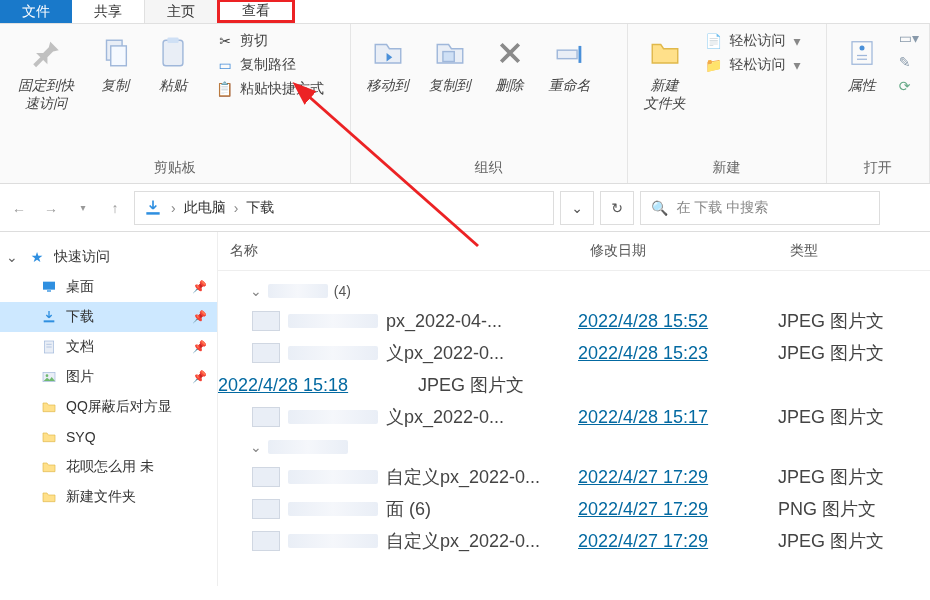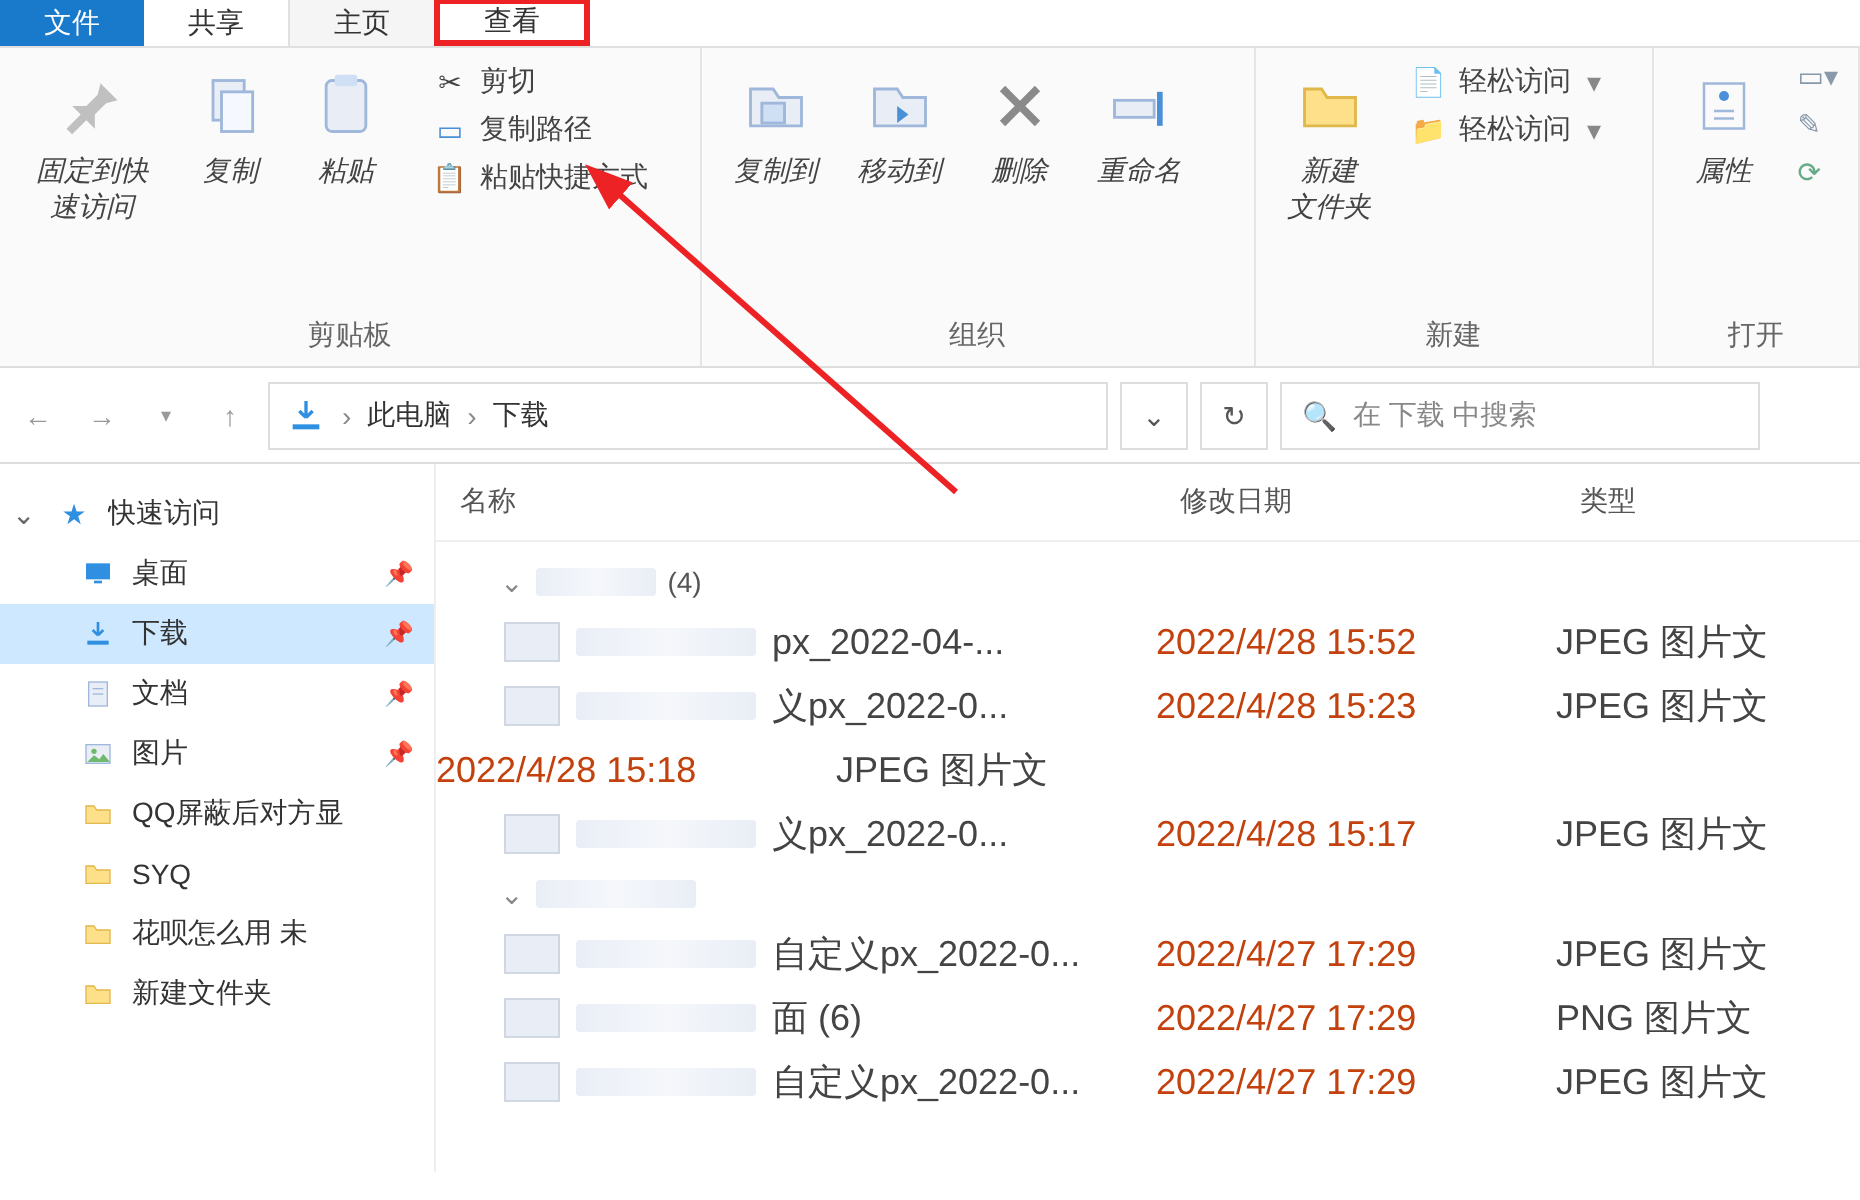--- a/index.html
+++ b/index.html
@@ -49,21 +49,21 @@
 .filelist { flex: 1; display: flex; flex-direction: column; }
 .columns { display: flex; border-bottom: 1px solid #eee; color: #555; font-size: 14px; }
 .col { padding: 10px 12px; }
 .col-name { flex: 0 0 360px; }
 .col-date { flex: 0 0 200px; }
 .col-type { flex: 1; }
 
 .file-rows { flex: 1; overflow: hidden; padding-top: 6px; }
 .row { display: flex; align-items: center; padding: 4px 0; color: #444; font-size: 18px; }
 .row .cell-name { flex: 0 0 360px; display: flex; align-items: center; gap: 8px; padding-left: 34px; white-space: nowrap; overflow: hidden; }
-.row .cell-date { flex: 0 0 200px; color: #c2410c; }
+.row .cell-date { flex: 0 0 200px; color: #0369a1; text-decoration: underline; }
 .row .cell-type { flex: 1; white-space: nowrap; overflow: hidden; }
 .thumb { width: 28px; height: 20px; background: #e9eef6; border: 1px solid #d0d7e2; flex: 0 0 28px; }
 .blur-strip { height: 14px; background: linear-gradient(90deg,#e9eef6,#f5f7fb,#e9eef6); border-radius: 2px; }
 .group-header { padding: 6px 0 6px 32px; display:flex; align-items:center; gap:6px; color:#555; }
 .group-chev { color:#888; }
 
 
 .ann-arrow { position: absolute; left: 238px; top: 16px; pointer-events: none; }
 
 
@@ -126,33 +126,33 @@
     </div>
     <div class="ribbon-group-label">剪贴板</div>
   </div>
 
   <div class="ribbon-group" style="width:278px">
     <div class="ribbon-group-body">
       <div class="ribbon-btn">
         <div class="ribbon-icon-lg">
             <svg width="34" height="34" viewBox="0 0 24 24">
               <path d="M3 6h8l2 3h8v10H3z" fill="#e9eef6" stroke="#9fb7da"></path>
-              <rect x="7" y="11" width="8" height="7" fill="#cfe0f5" stroke="#9fb7da"></rect>
-            </svg>
-          </div>
-        <div class="ribbon-btn-label">复制到</div>
+              <path d="M11 12l4 3-4 3v-6z" fill="#4a90d9"></path>
+            </svg>
+          </div>
+        <div class="ribbon-btn-label">移动到</div>
       </div>
       <div class="ribbon-btn">
         <div class="ribbon-icon-lg">
             <svg width="34" height="34" viewBox="0 0 24 24">
               <path d="M3 6h8l2 3h8v10H3z" fill="#e9eef6" stroke="#9fb7da"></path>
-              <path d="M11 12l4 3-4 3v-6z" fill="#4a90d9"></path>
-            </svg>
-          </div>
-        <div class="ribbon-btn-label">移动到</div>
+              <rect x="7" y="11" width="8" height="7" fill="#cfe0f5" stroke="#9fb7da"></rect>
+            </svg>
+          </div>
+        <div class="ribbon-btn-label">复制到</div>
       </div>
       <div class="ribbon-btn">
         <div class="ribbon-icon-lg">
             <svg width="30" height="30" viewBox="0 0 24 24">
               <path d="M5 5l14 14M19 5L5 19" stroke="#8a8a8a" stroke-width="3"></path>
             </svg>
           </div>
         <div class="ribbon-btn-label">删除</div>
       </div>
       <div class="ribbon-btn">

